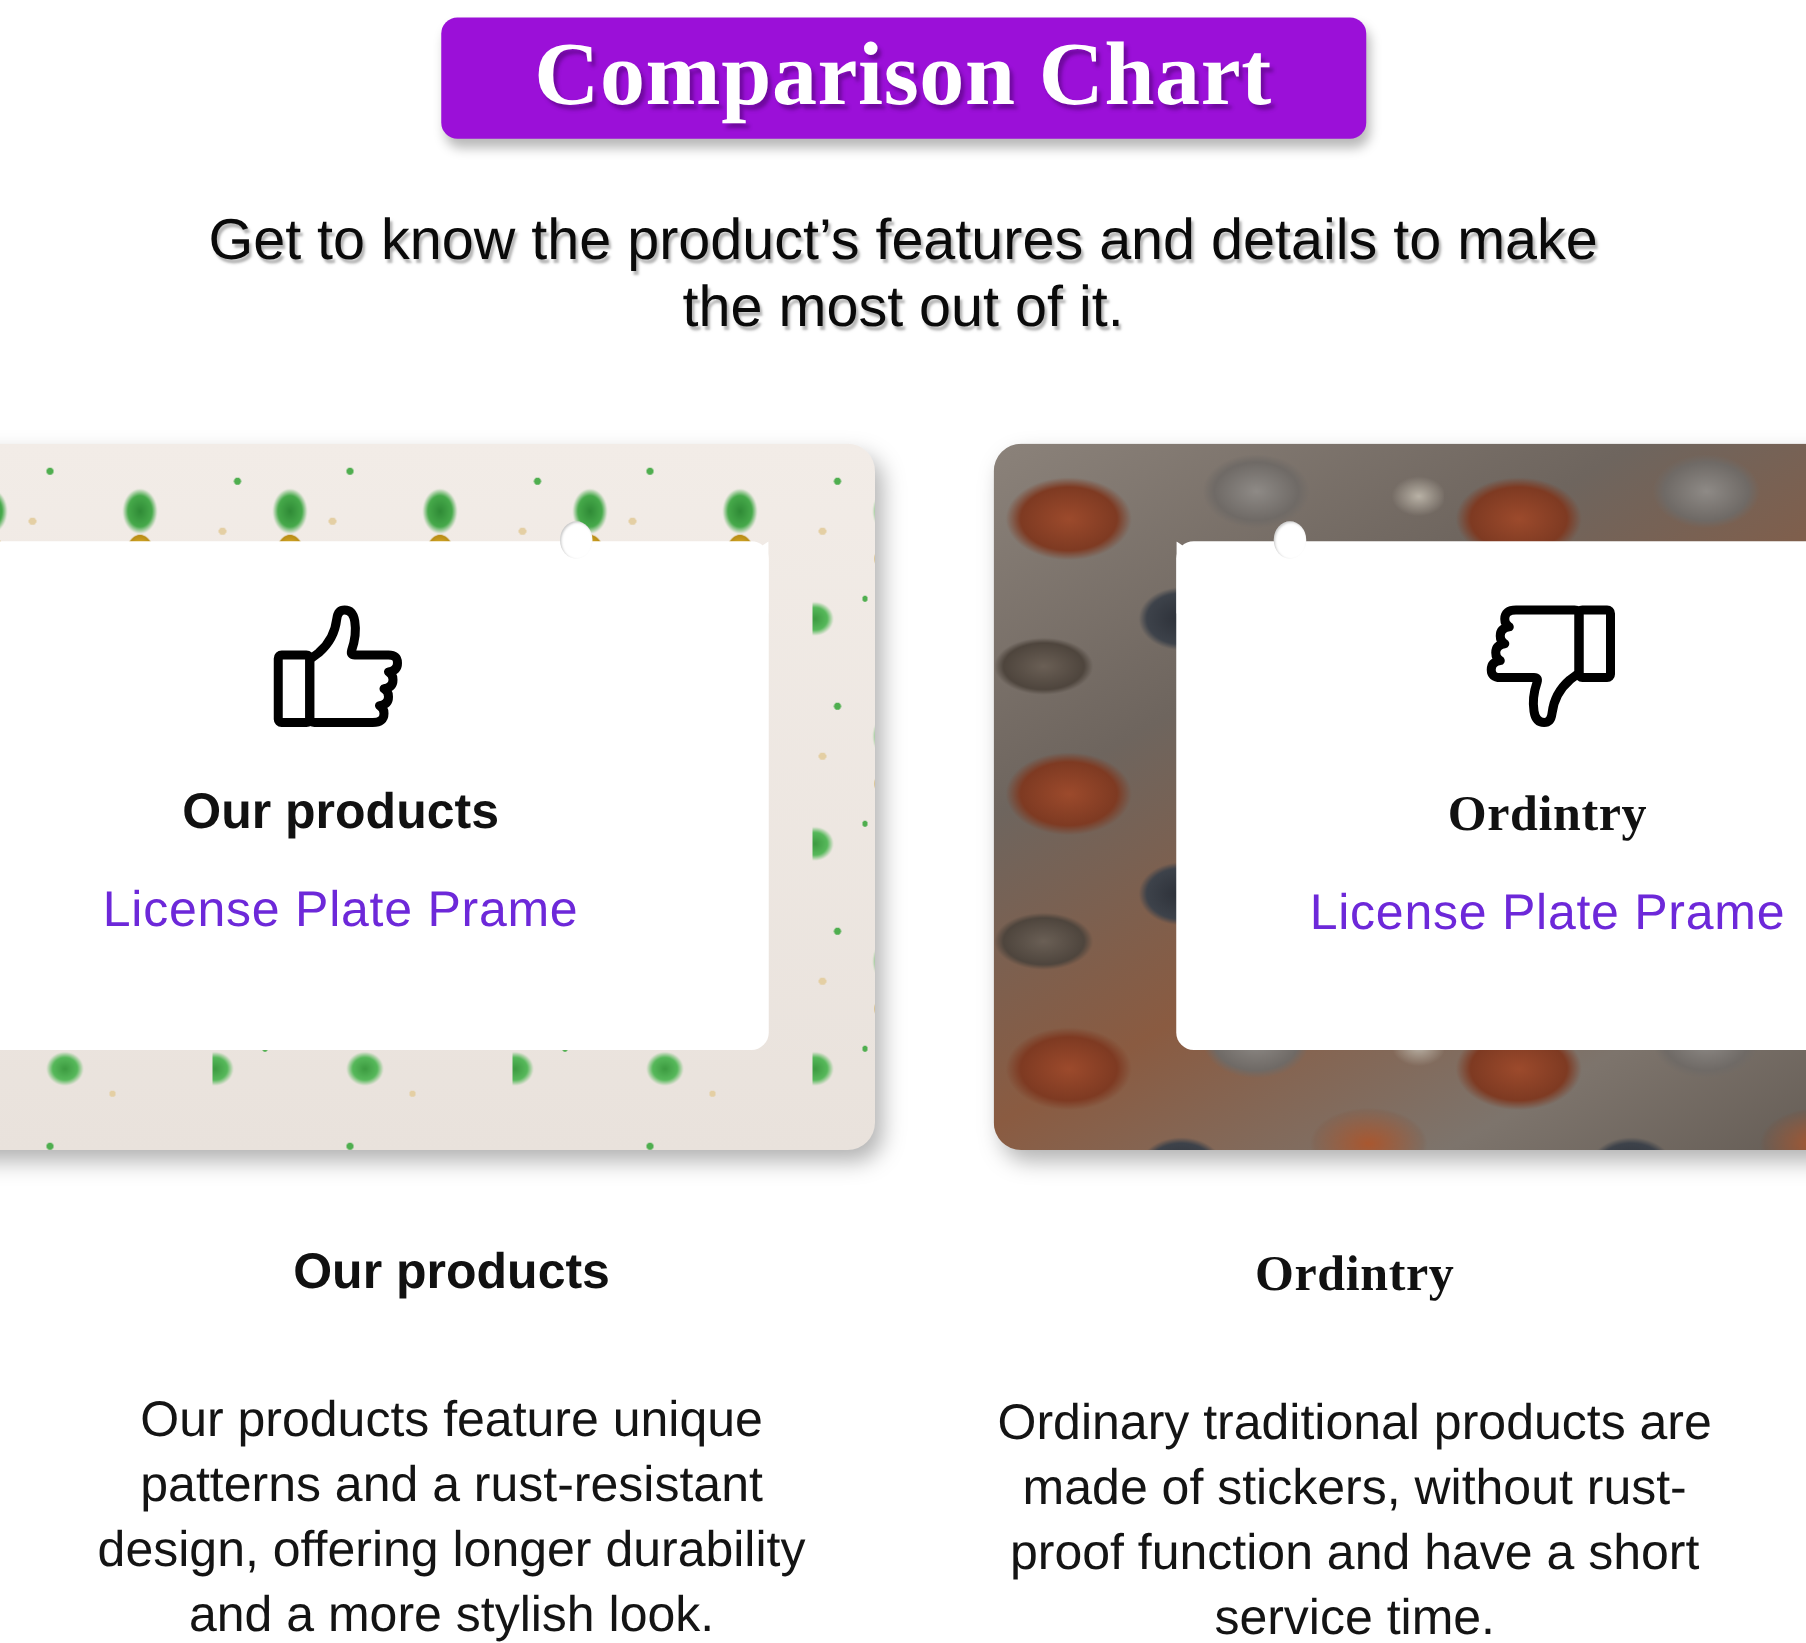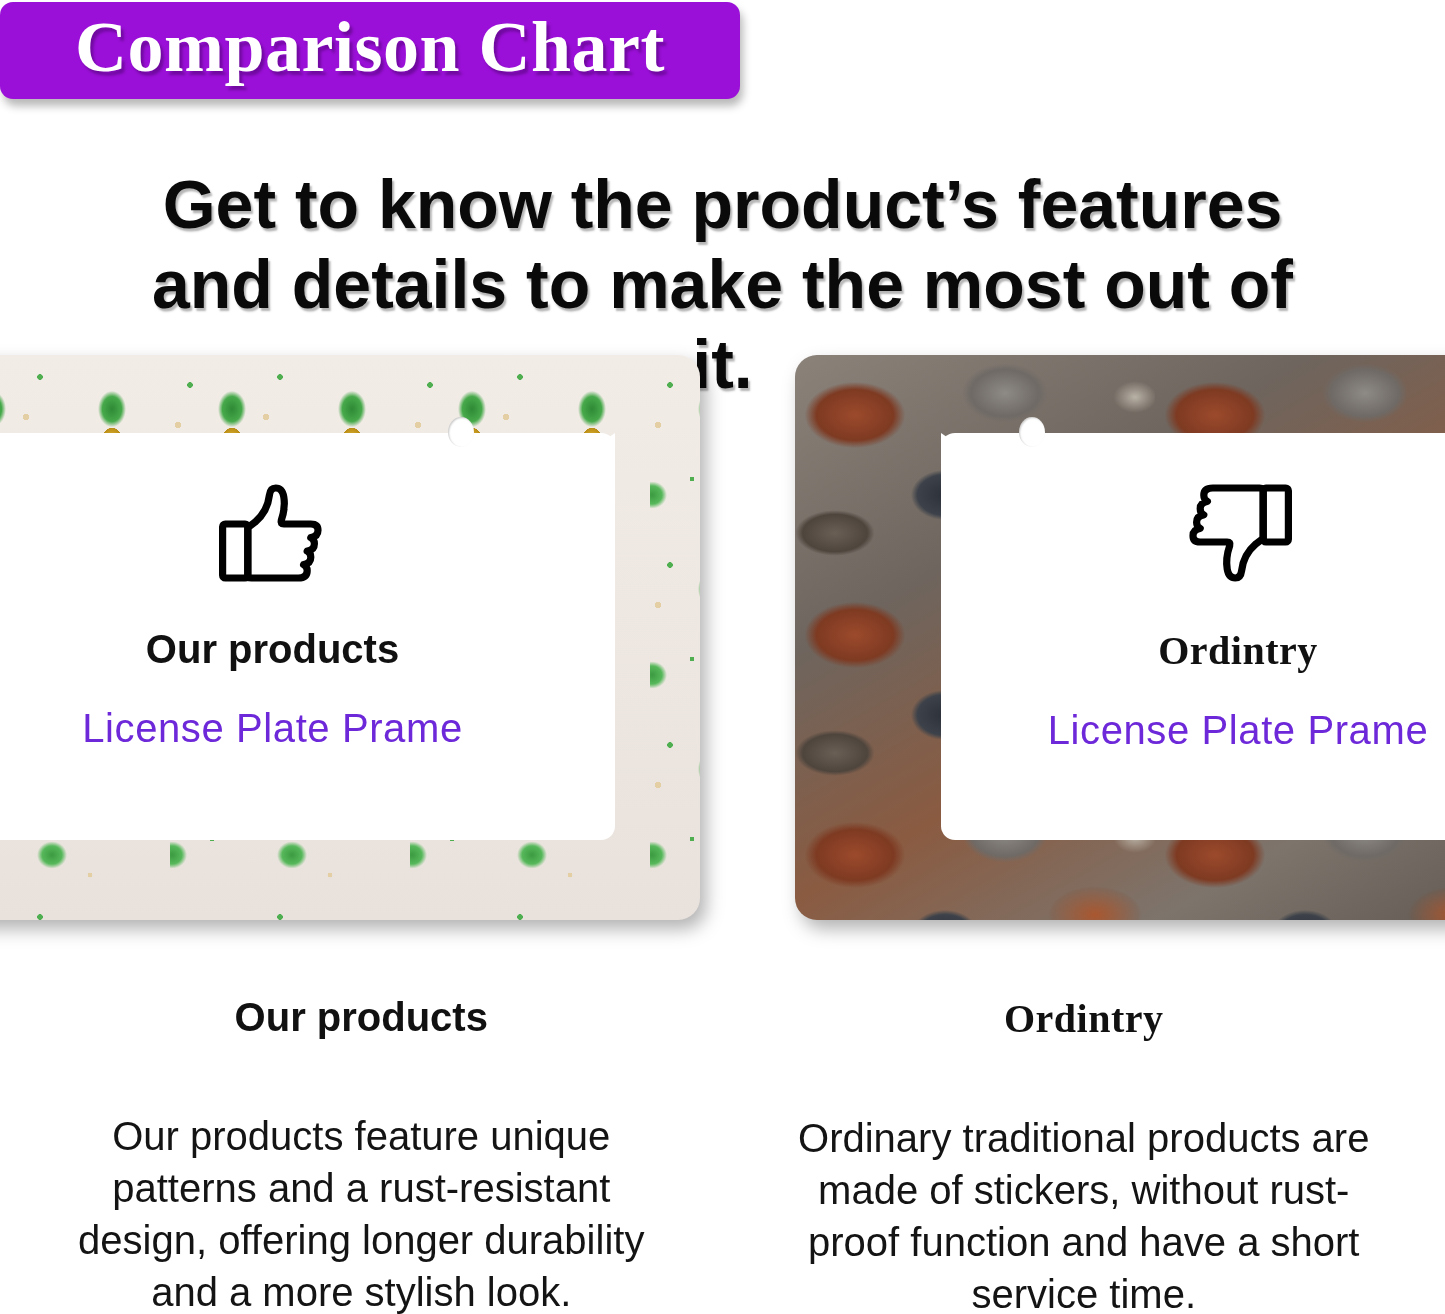--- a/index.html
+++ b/index.html
@@ -5,22 +5,22 @@
   * { margin:0; padding:0; box-sizing:border-box; }
   html,body{ background:#ffffff; }
   body{
     width:1445px; height:1314px;
     font-family:"Liberation Sans", sans-serif;
     position:relative; overflow:hidden;
   }
 
   
   .banner-wrap{
-    position:absolute; left:0; top:2px; width:100%;
-    display:flex; 
+    position:absolute; left:0; top:14px; width:100%;
+    display:flex; justify-content:center;
   }
   .banner{
     background:#9b10d8;
     border-radius:13px;
     padding:8px 36px 14px 36px;
     box-shadow:3px 7px 9px rgba(0,0,0,.28);
     min-width:740px; text-align:center;
   }
   .banner-title{
     font-family:"Liberation Serif", serif;
@@ -28,22 +28,22 @@
     font-size:72px; line-height:1.04;
     letter-spacing:.5px;
     text-shadow:3px 4px 3px rgba(60,0,90,.45);
   }
 
   
   .subtitle{
     position:absolute; left:50%; transform:translateX(-50%);
     top:164px; width:1180px; text-align:center;
     font-family:"Liberation Sans", sans-serif;
-    font-weight:bold; color:#0a0a0a;
-    font-size:68px; line-height:1.18;
+    font-weight:normal; color:#0a0a0a;
+    font-size:46px; line-height:1.18;
     text-shadow:2px 3px 2px rgba(120,120,120,.55);
   }
 
   
   .frames{
     position:absolute; top:355px; left:0; width:1445px; height:575px;
   }
 
   .frame{
     position:absolute; top:0; height:565px;

